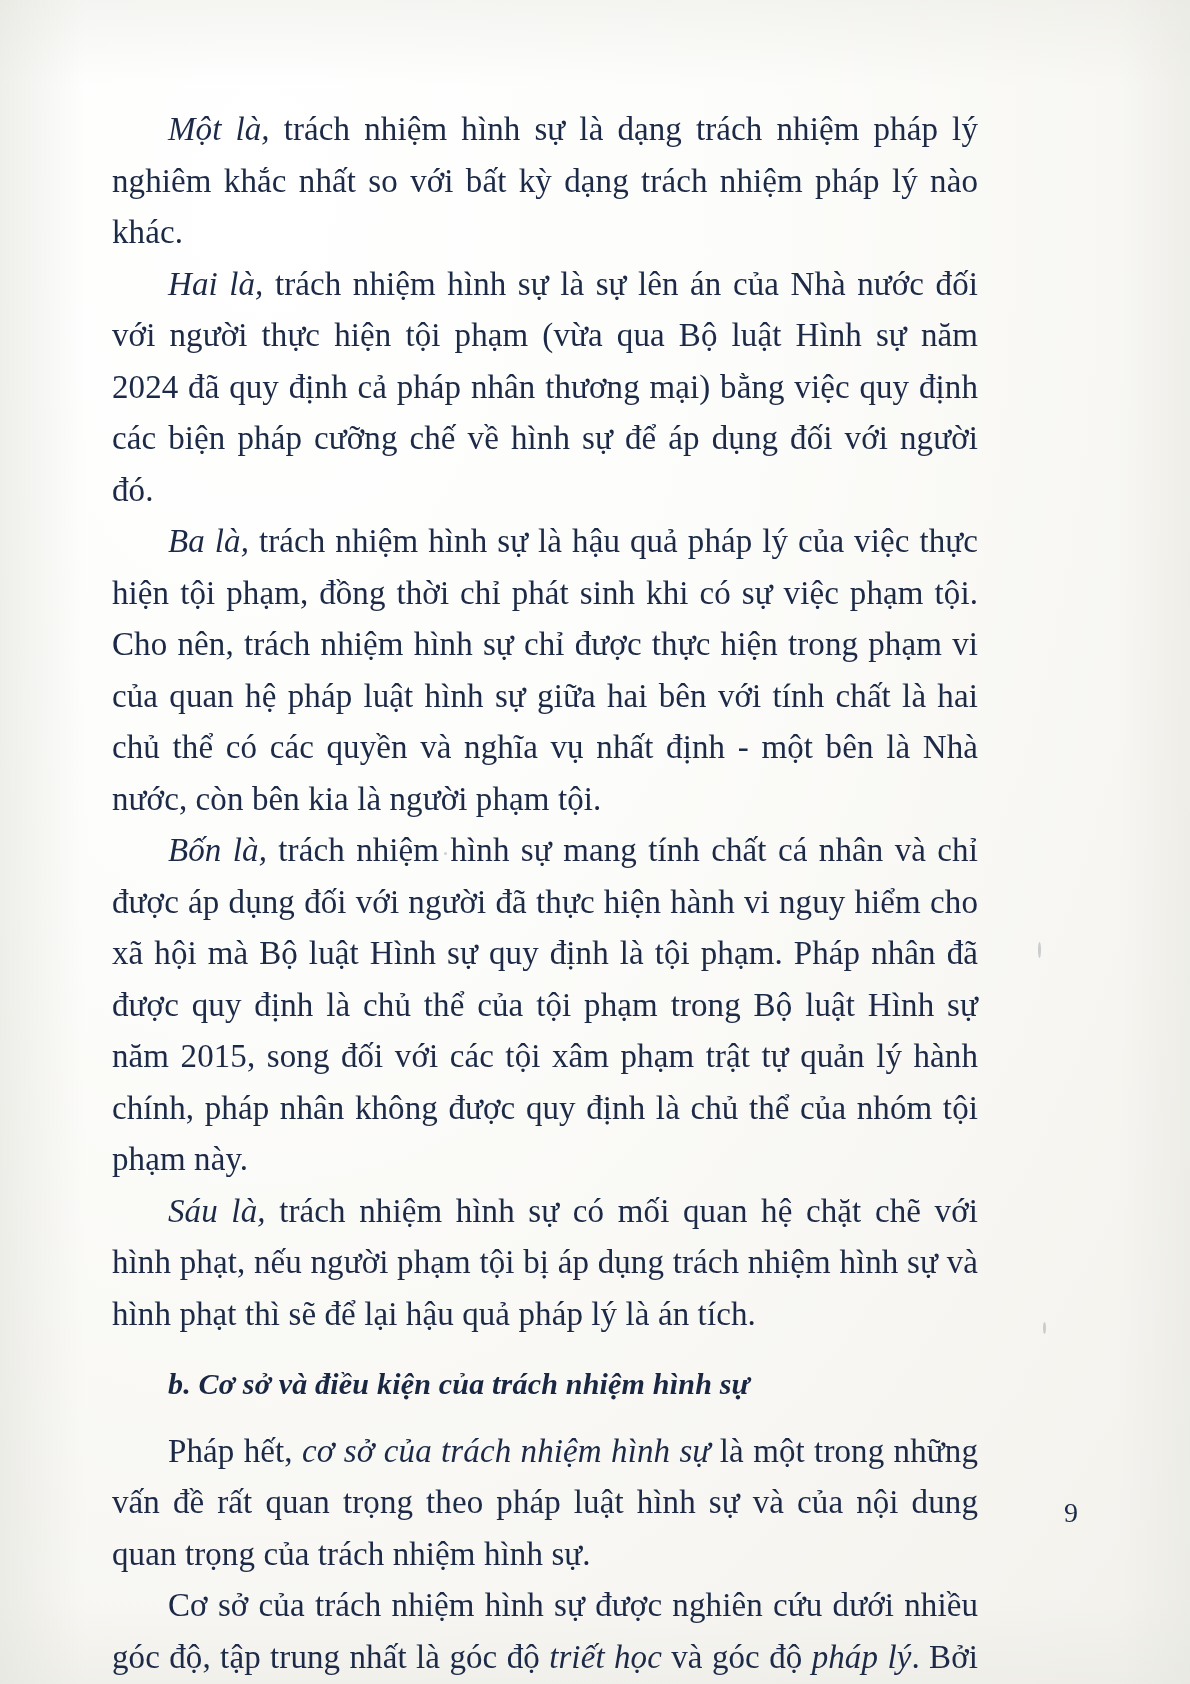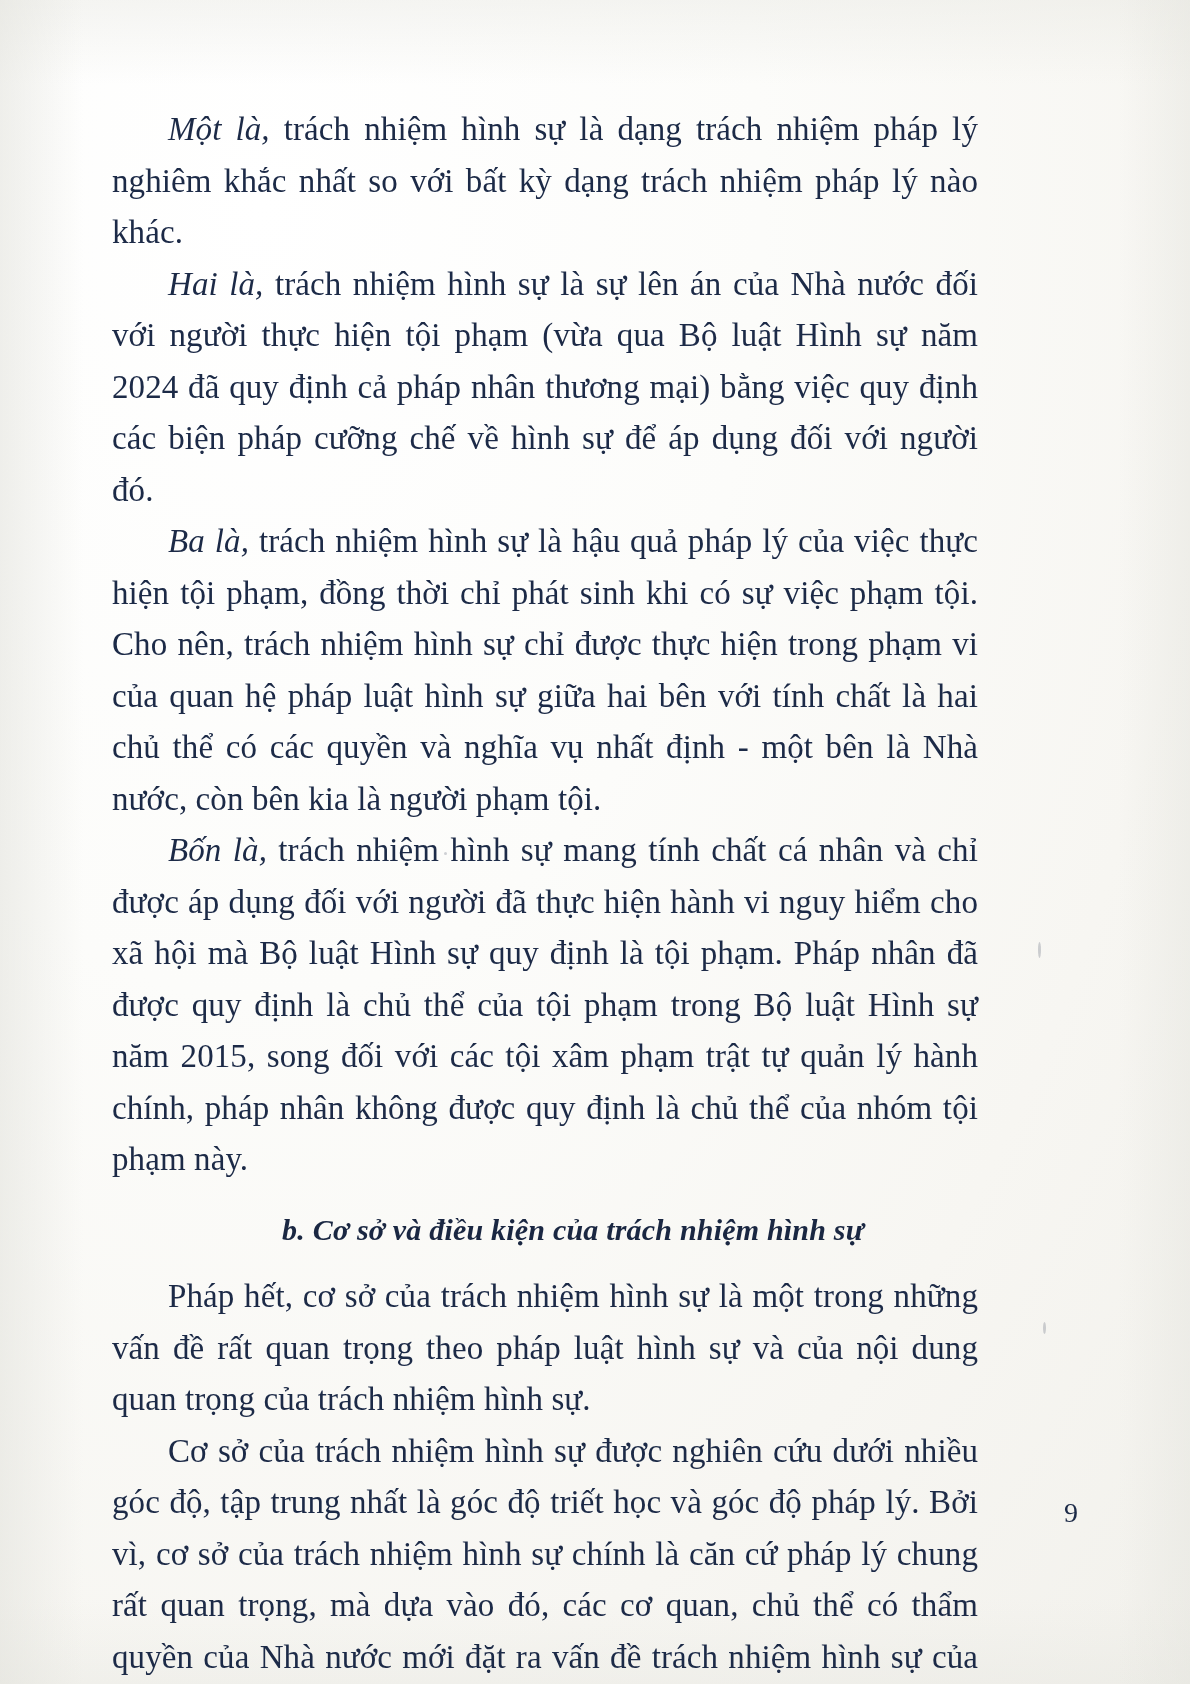--- a/index.html
+++ b/index.html
@@ -44,31 +44,32 @@
     text-justify: inter-word;
     margin: 0 0 0 0;
     text-indent: 56px;
     letter-spacing: 0.1px;
     -webkit-font-smoothing: antialiased;
   }
   .para .lead {
     font-style: italic;
   }
   .para .em {
+    font-style: italic;
   }
   .heading {
     font-family: "Liberation Serif", "DejaVu Serif", serif;
     font-size: 30px;
     line-height: 51.5px;
     color: #1a2742;
     font-weight: bold;
     font-style: italic;
     text-indent: 56px;
     margin: 18px 0 16px 0;
-    text-align: center;
+    text-align: left;
     letter-spacing: 0.2px;
   }
   .page-number {
     position: absolute;
     right: 112px;
     bottom: 155px;
     font-family: "Liberation Serif", "DejaVu Serif", serif;
     font-size: 28px;
     color: #1c2a47;
     text-align: right;
@@ -95,20 +96,21 @@
 
     <p class="para"><span class="lead">Một là,</span><span> trách nhiệm hình sự là dạng trách nhiệm pháp lý nghiêm khắc nhất so với bất kỳ dạng trách nhiệm pháp lý nào khác.</span></p>
 
     <p class="para"><span class="lead">Hai là,</span><span> trách nhiệm hình sự là sự lên án của Nhà nước đối với người thực hiện tội phạm (vừa qua Bộ luật Hình sự năm 2024 đã quy định cả pháp nhân thương mại) bằng việc quy định các biện pháp cưỡng chế về hình sự để áp dụng đối với người đó.</span></p>
 
     <p class="para"><span class="lead">Ba là,</span><span> trách nhiệm hình sự là hậu quả pháp lý của việc thực hiện tội phạm, đồng thời chỉ phát sinh khi có sự việc phạm tội. Cho nên, trách nhiệm hình sự chỉ được thực hiện trong phạm vi của quan hệ pháp luật hình sự giữa hai bên với tính chất là hai chủ thể có các quyền và nghĩa vụ nhất định - một bên là Nhà nước, còn bên kia là người phạm tội.</span></p>
 
     <p class="para"><span class="lead">Bốn là,</span><span> trách nhiệm hình sự mang tính chất cá nhân và chỉ được áp dụng đối với người đã thực hiện hành vi nguy hiểm cho xã hội mà Bộ luật Hình sự quy định là tội phạm. Pháp nhân đã được quy định là chủ thể của tội phạm trong Bộ luật Hình sự năm 2015, song đối với các tội xâm phạm trật tự quản lý hành chính, pháp nhân không được quy định là chủ thể của nhóm tội phạm này.</span></p>
 
 
+    <p class="para"><span class="lead">Sáu là,</span><span> trách nhiệm hình sự có mối quan hệ chặt chẽ với hình phạt, nếu người phạm tội bị áp dụng trách nhiệm hình sự và hình phạt thì sẽ để lại hậu quả pháp lý là án tích.</span></p>
 
     <h2 class="heading">b. Cơ sở và điều kiện của trách nhiệm hình sự</h2>
 
     <p class="para"><span>Pháp hết, </span><span class="em">cơ sở của trách nhiệm hình sự</span><span> là một trong những vấn đề rất quan trọng theo pháp luật hình sự và của nội dung quan trọng của trách nhiệm hình sự.</span></p>
 
     <p class="para"><span>Cơ sở của trách nhiệm hình sự được nghiên cứu dưới nhiều góc độ, tập trung nhất là góc độ </span><span class="em">triết học</span><span> và góc độ </span><span class="em">pháp lý</span><span>. Bởi vì, cơ sở của trách nhiệm hình sự chính là căn cứ pháp lý chung rất quan trọng, mà dựa vào đó, các cơ quan, chủ thể có thẩm quyền của Nhà nước mới đặt ra vấn đề trách nhiệm hình sự của một người nào đó</span></p>
 
   </div>
 
   <div class="page-number">9</div>

